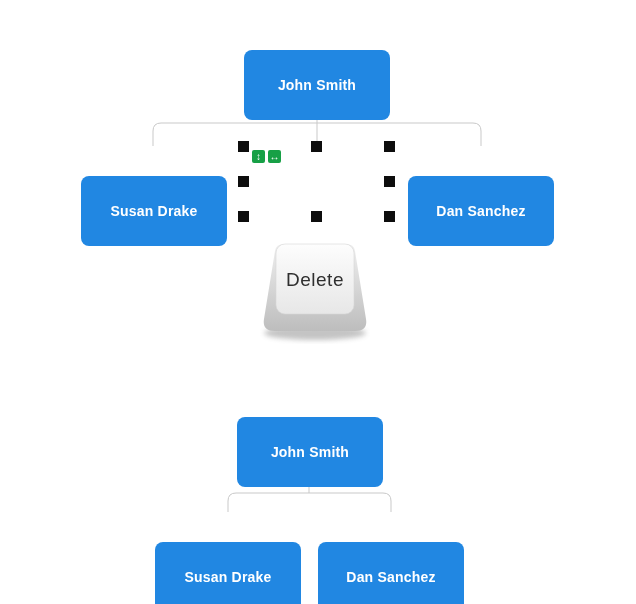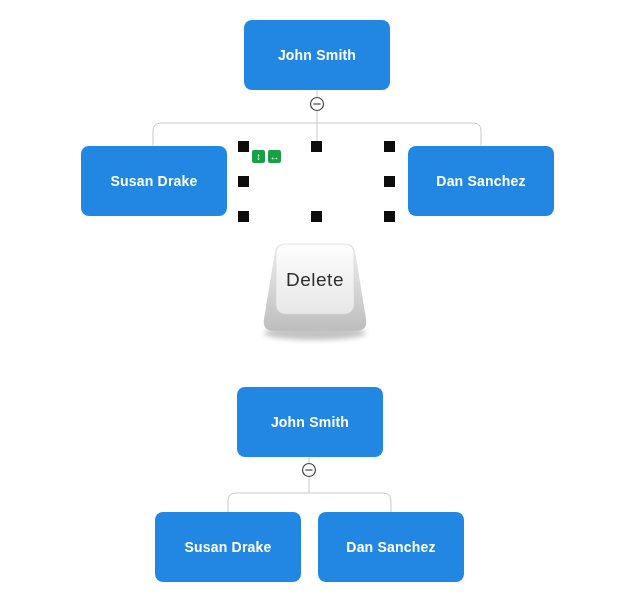--- a/index.html
+++ b/index.html
@@ -14,20 +14,21 @@
   .node {
     position: absolute;
     width: 146px;
     height: 70px;
     background: var(--node-fill, #2187E2);
     border-radius: 8px;
     display: flex;
     align-items: center;
     justify-content: center;
     box-sizing: border-box;
+    margin-top: 30px;
   }
   .node .label {
     color: var(--node-text, #ffffff);
     font-size: 14px;
     font-weight: 700;
     letter-spacing: 0.2px;
   }
   svg.overlay {
     position: absolute;
     left: 0; top: 0;

